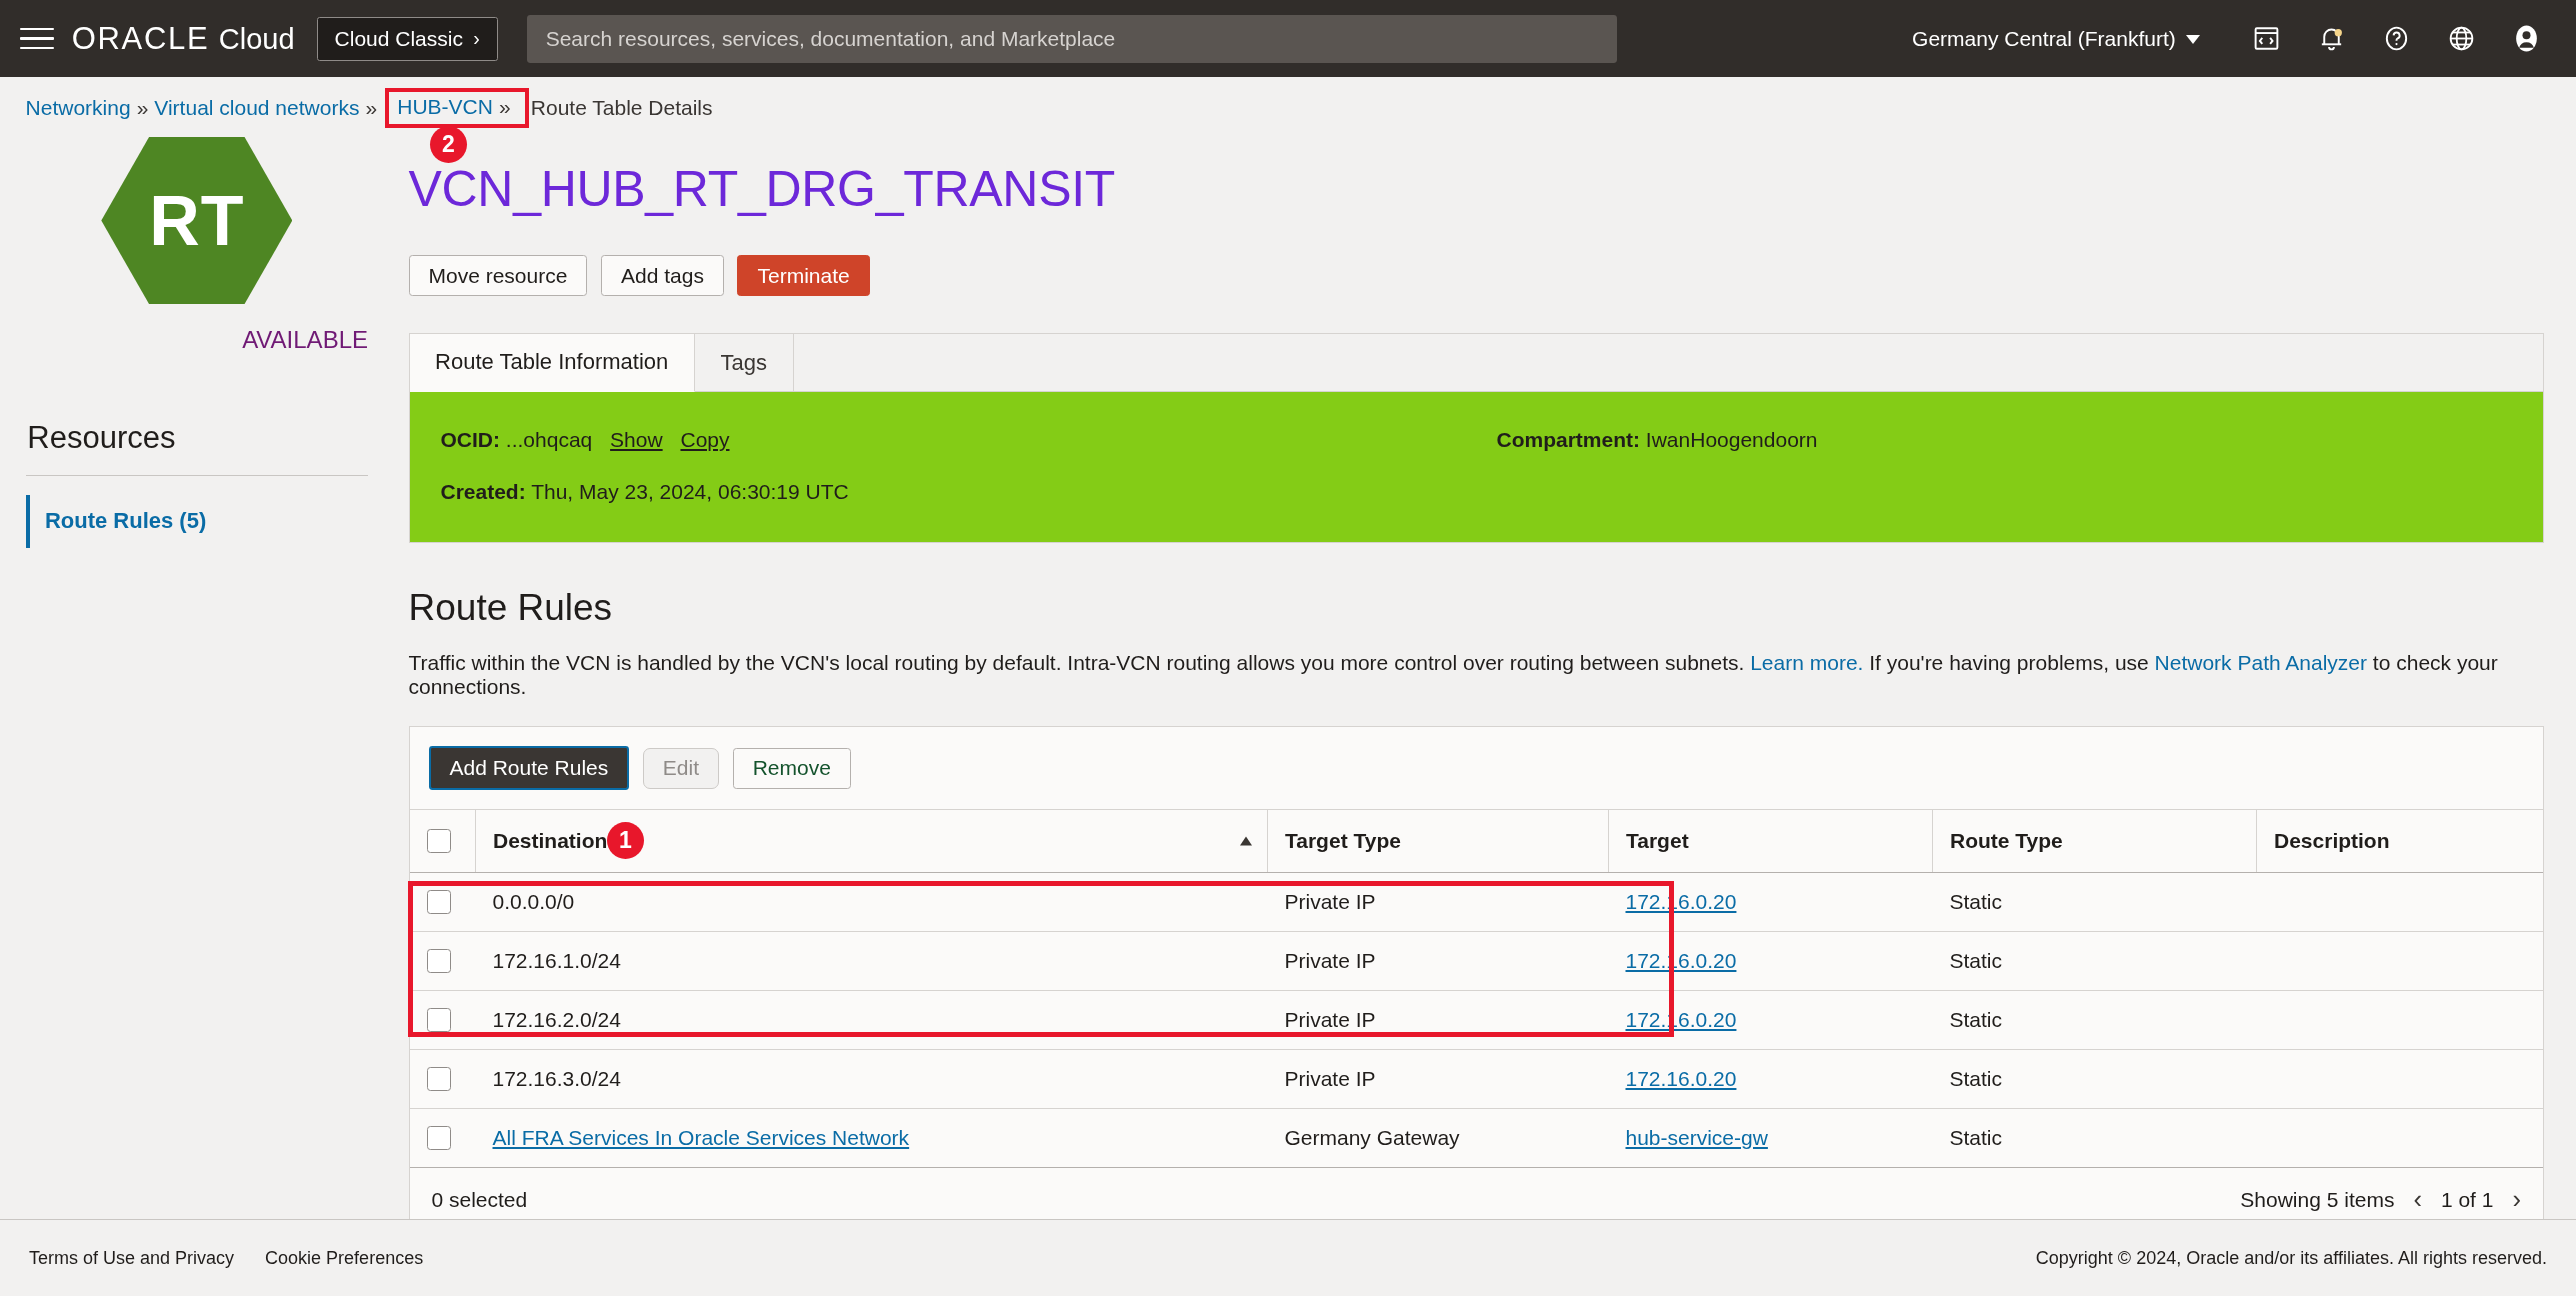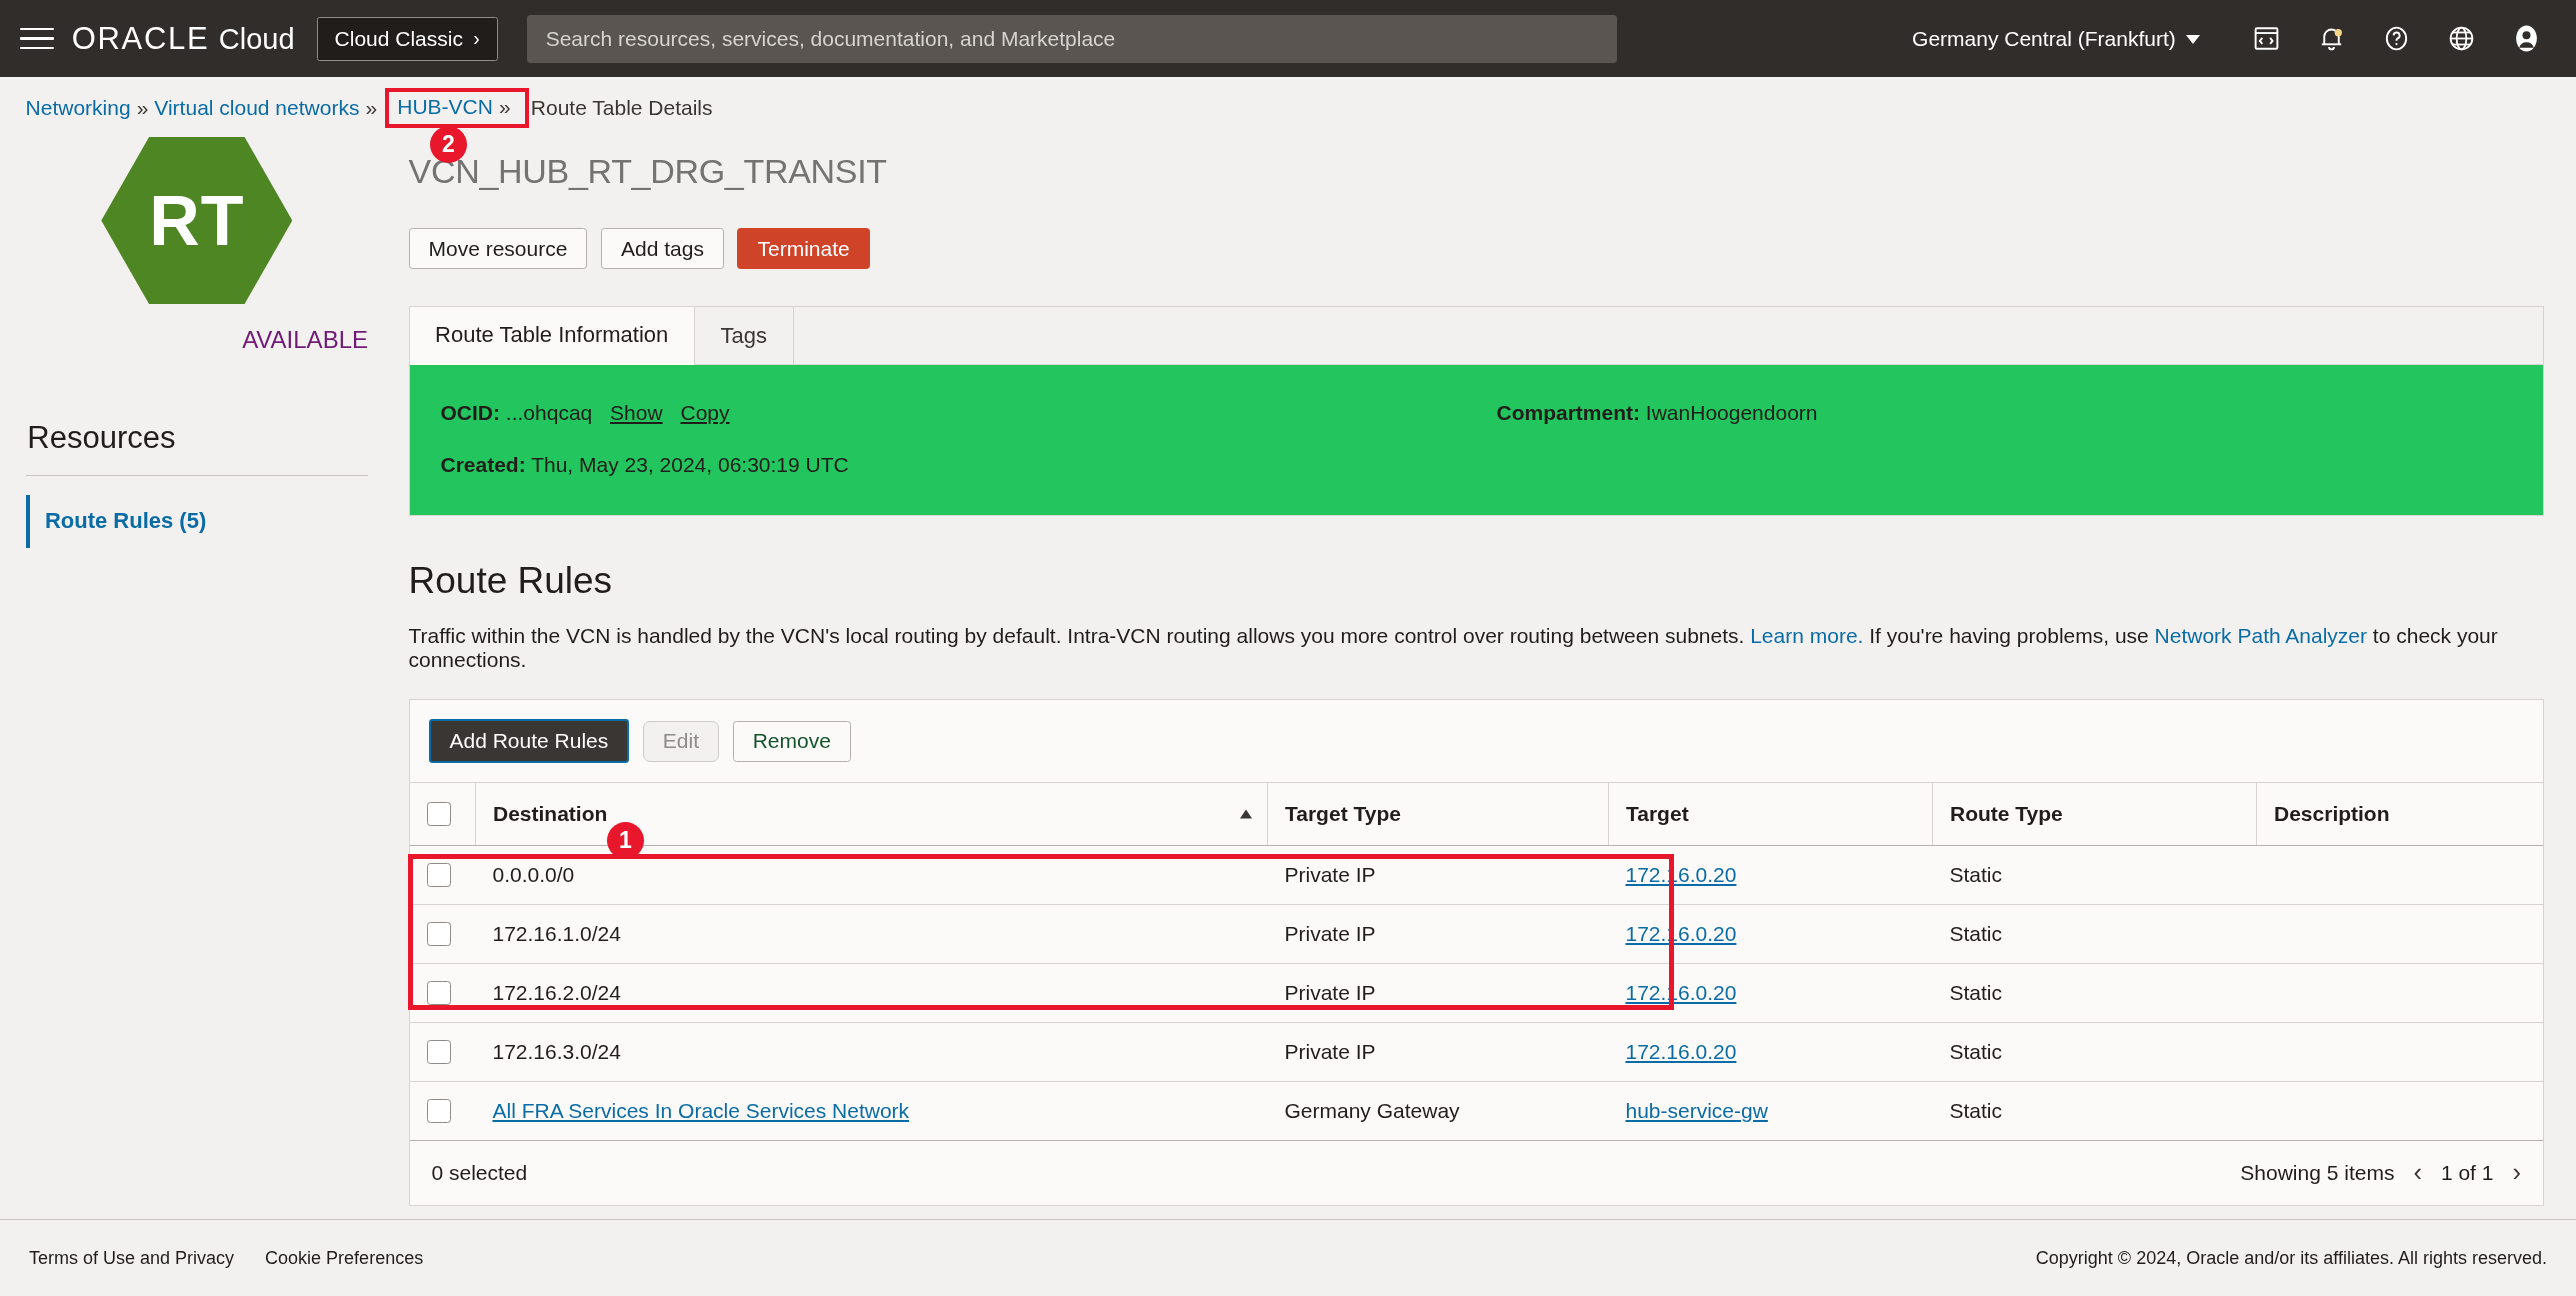--- a/index.html
+++ b/index.html
@@ -186,24 +186,24 @@
     color: #0a6ca6; font-size: 22px; font-weight: bold;
   }
 
   .main {
     flex: 1;
     padding: 0 32px 0 8.5px;
     min-width: 0;
   }
 
   .page-title {
-    font-size: 34px;
-    color: #737373;
+    font-size: 50px;
+    color: #6d28d9;
     font-weight: 400;
-    margin-top: 32px;
+    margin-top: 40px;
     letter-spacing: -0.3px;
   }
   .actions {
     display: flex; gap: 13.6px;
     margin-top: 37px;
   }
   .btn {
     height: 41px;
     border-radius: 3.4px;
     font-size: 21px;
@@ -219,21 +219,21 @@
   }
   .btn-danger {
     background: #cf4429;
     border: 0.9px solid #cf4429;
     color: #fff;
   }
 
   
   .card {
     margin-top: 37px;
-    background: #22c55e;
+    background: #84cc16;
     border: 0.9px solid #d6d3d0;
   }
   .tabs {
     display: flex;
     height: 58px;
     border-bottom: 0.9px solid #d6d3d0;
     background: #f2f1f0;
   }
   .tab {
     padding: 0 25.6px;

